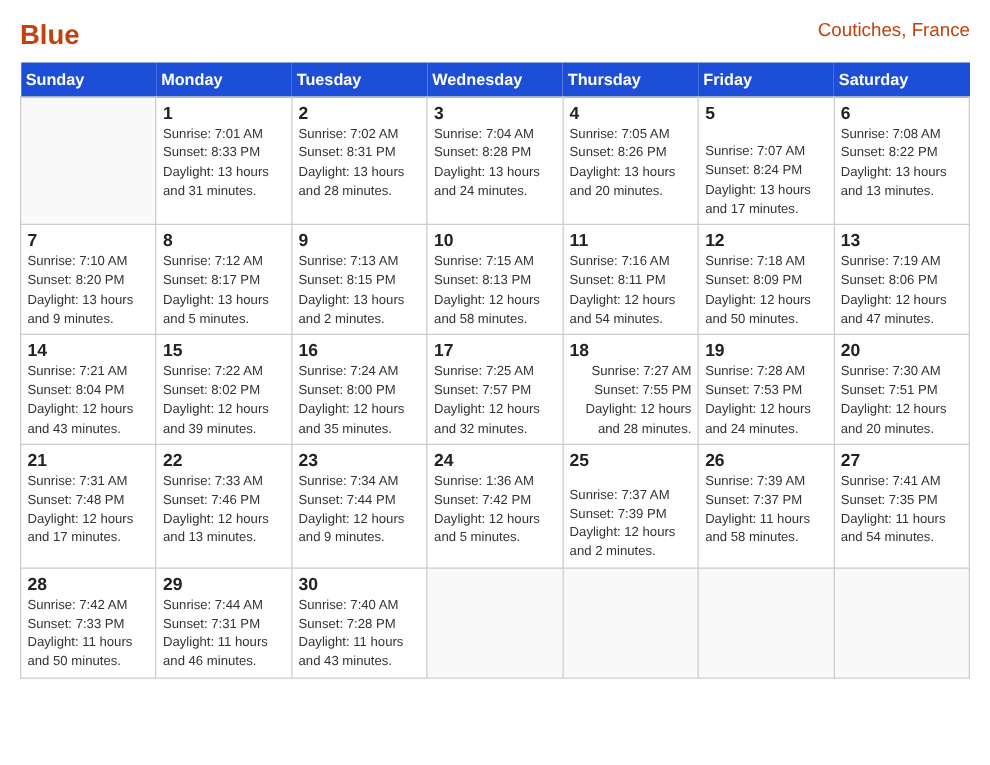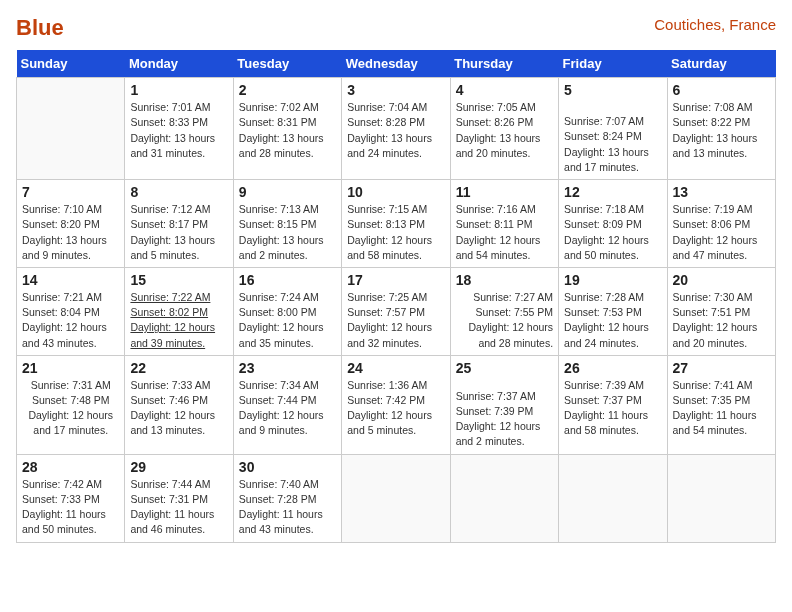--- a/index.html
+++ b/index.html
@@ -209,21 +209,21 @@
       <tr>
         <td>
           <div class="day-num">14</div>
           <div class="day-info" style="white-space: pre-line;">Sunrise: 7:21 AM
 Sunset: 8:04 PM
 Daylight: 12 hours
 and 43 minutes.</div>
         </td>
         <td>
           <div class="day-num">15</div>
-          <div class="day-info" style="white-space: pre-line; text-decoration: underline;">Sunrise: 7:22 AM
+          <div class="day-info" style="white-space: pre-line;">Sunrise: 7:22 AM
 Sunset: 8:02 PM
 Daylight: 12 hours
 and 39 minutes.</div>
         </td>
         <td>
           <div class="day-num">16</div>
           <div class="day-info" style="white-space: pre-line;">Sunrise: 7:24 AM
 Sunset: 8:00 PM
 Daylight: 12 hours
 and 35 minutes.</div>
@@ -253,21 +253,21 @@
           <div class="day-num">20</div>
           <div class="day-info" style="white-space: pre-line;">Sunrise: 7:30 AM
 Sunset: 7:51 PM
 Daylight: 12 hours
 and 20 minutes.</div>
         </td>
       </tr>
       <tr>
         <td>
           <div class="day-num">21</div>
-          <div class="day-info" style="white-space: pre-line; text-align: center;">Sunrise: 7:31 AM
+          <div class="day-info" style="white-space: pre-line;">Sunrise: 7:31 AM
 Sunset: 7:48 PM
 Daylight: 12 hours
 and 17 minutes.</div>
         </td>
         <td>
           <div class="day-num">22</div>
           <div class="day-info" style="white-space: pre-line;">Sunrise: 7:33 AM
 Sunset: 7:46 PM
 Daylight: 12 hours
 and 13 minutes.</div>

